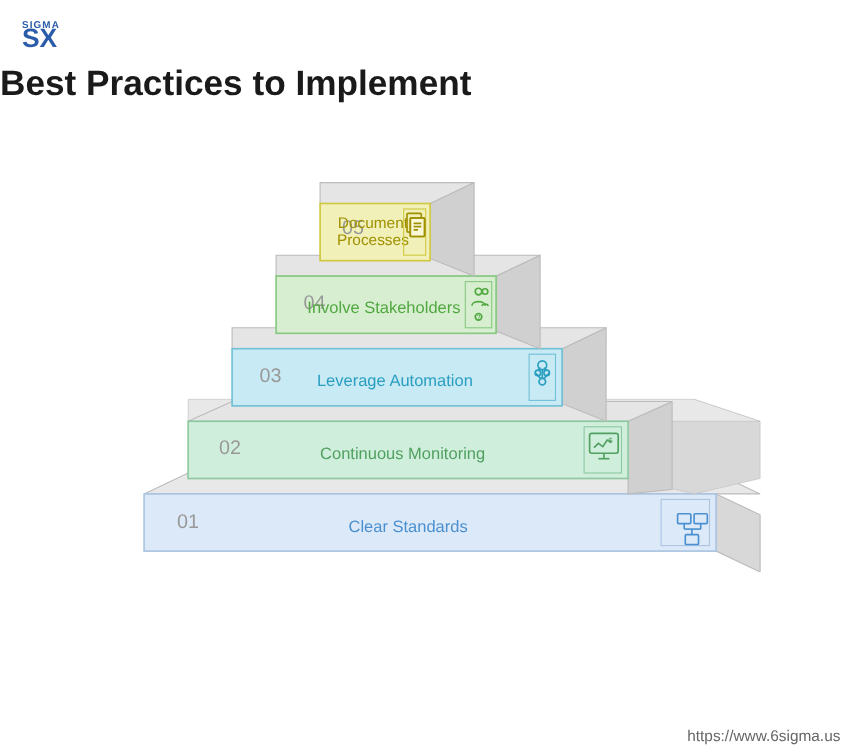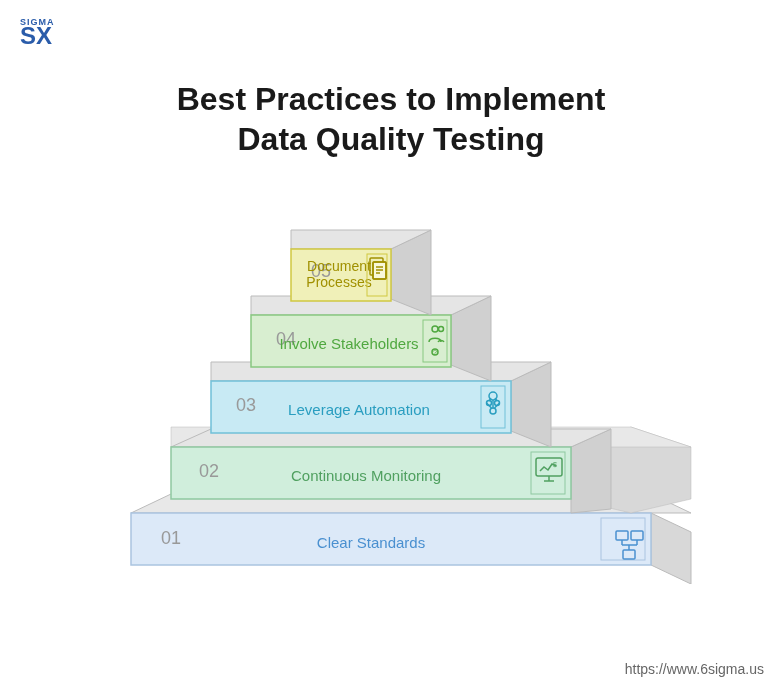--- a/index.html
+++ b/index.html
@@ -14,24 +14,23 @@
 
     .logo {
       position: absolute;
       top: 18px;
       left: 20px;
       display: flex;
       align-items: center;
     }
 
     .title-area {
-      text-align: center;
+      text-align: left;
       padding-top: 55px;
       padding-bottom: 10px;
-      margin-top: 24px;
     }
 
     .main-title {
       font-size: 32px;
       font-weight: 900;
       color: #1a1a1a;
       line-height: 1.25;
     }
 
     
@@ -56,21 +55,20 @@
 <div class="logo">
   <div style="display:flex; flex-direction:column; align-items:flex-start; line-height:1;">
     <span style="font-size:9px; font-weight:bold; color:#2a5caa; letter-spacing:1px;">SIGMA</span>
     <span style="font-size:24px; font-weight:900; color:#2a5caa; margin-top:-3px;">SX</span>
   </div>
 </div>
 
 <div class="title-area">
   <div class="main-title">
     <div>Best Practices to Implement</div>
-    <div>Data Quality Testing</div>
   </div>
 </div>
 
 <div class="pyramid-svg-container">
   <svg width="640" height="415" viewBox="0 0 640 415" xmlns="http://www.w3.org/2000/svg">
 
     <polygon points="580,344 620,363 620,415 580,396" fill="#d8d8d8" stroke="#bbb" stroke-width="1"></polygon>
 
     <polygon points="60,344 100,325 580,325 620,344 580,344 60,344" fill="#e8e8e8" stroke="#bbb" stroke-width="1"></polygon>
 

